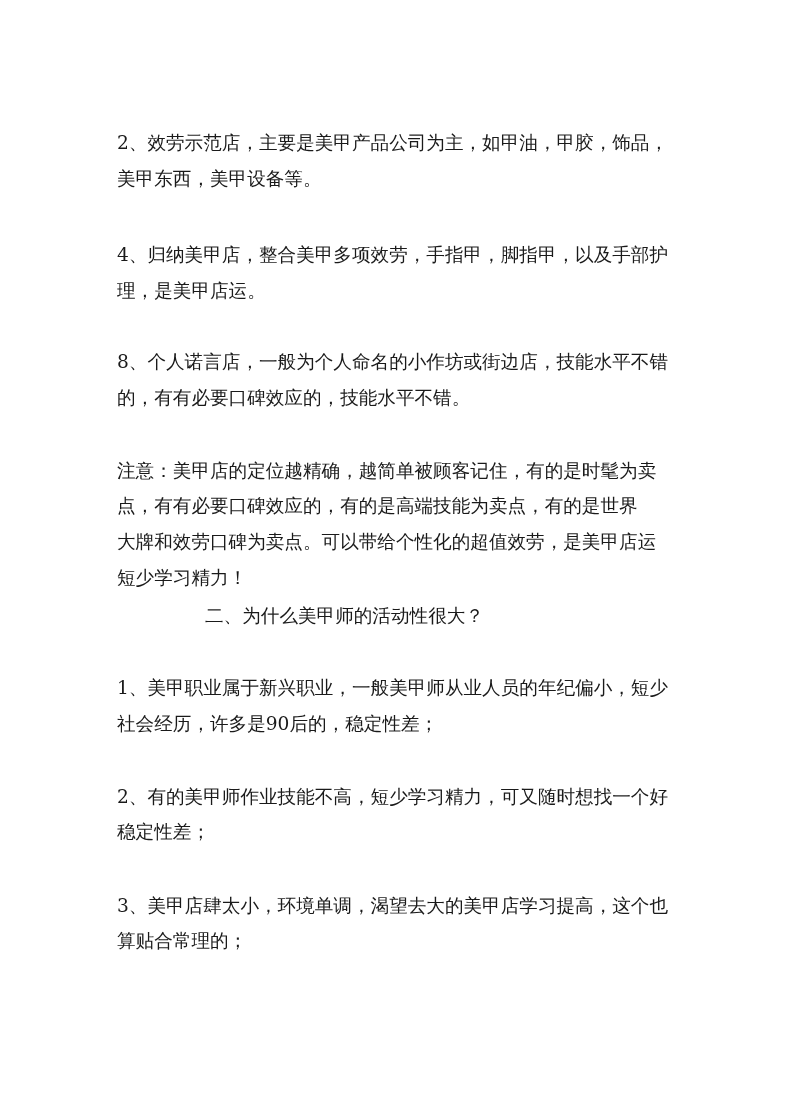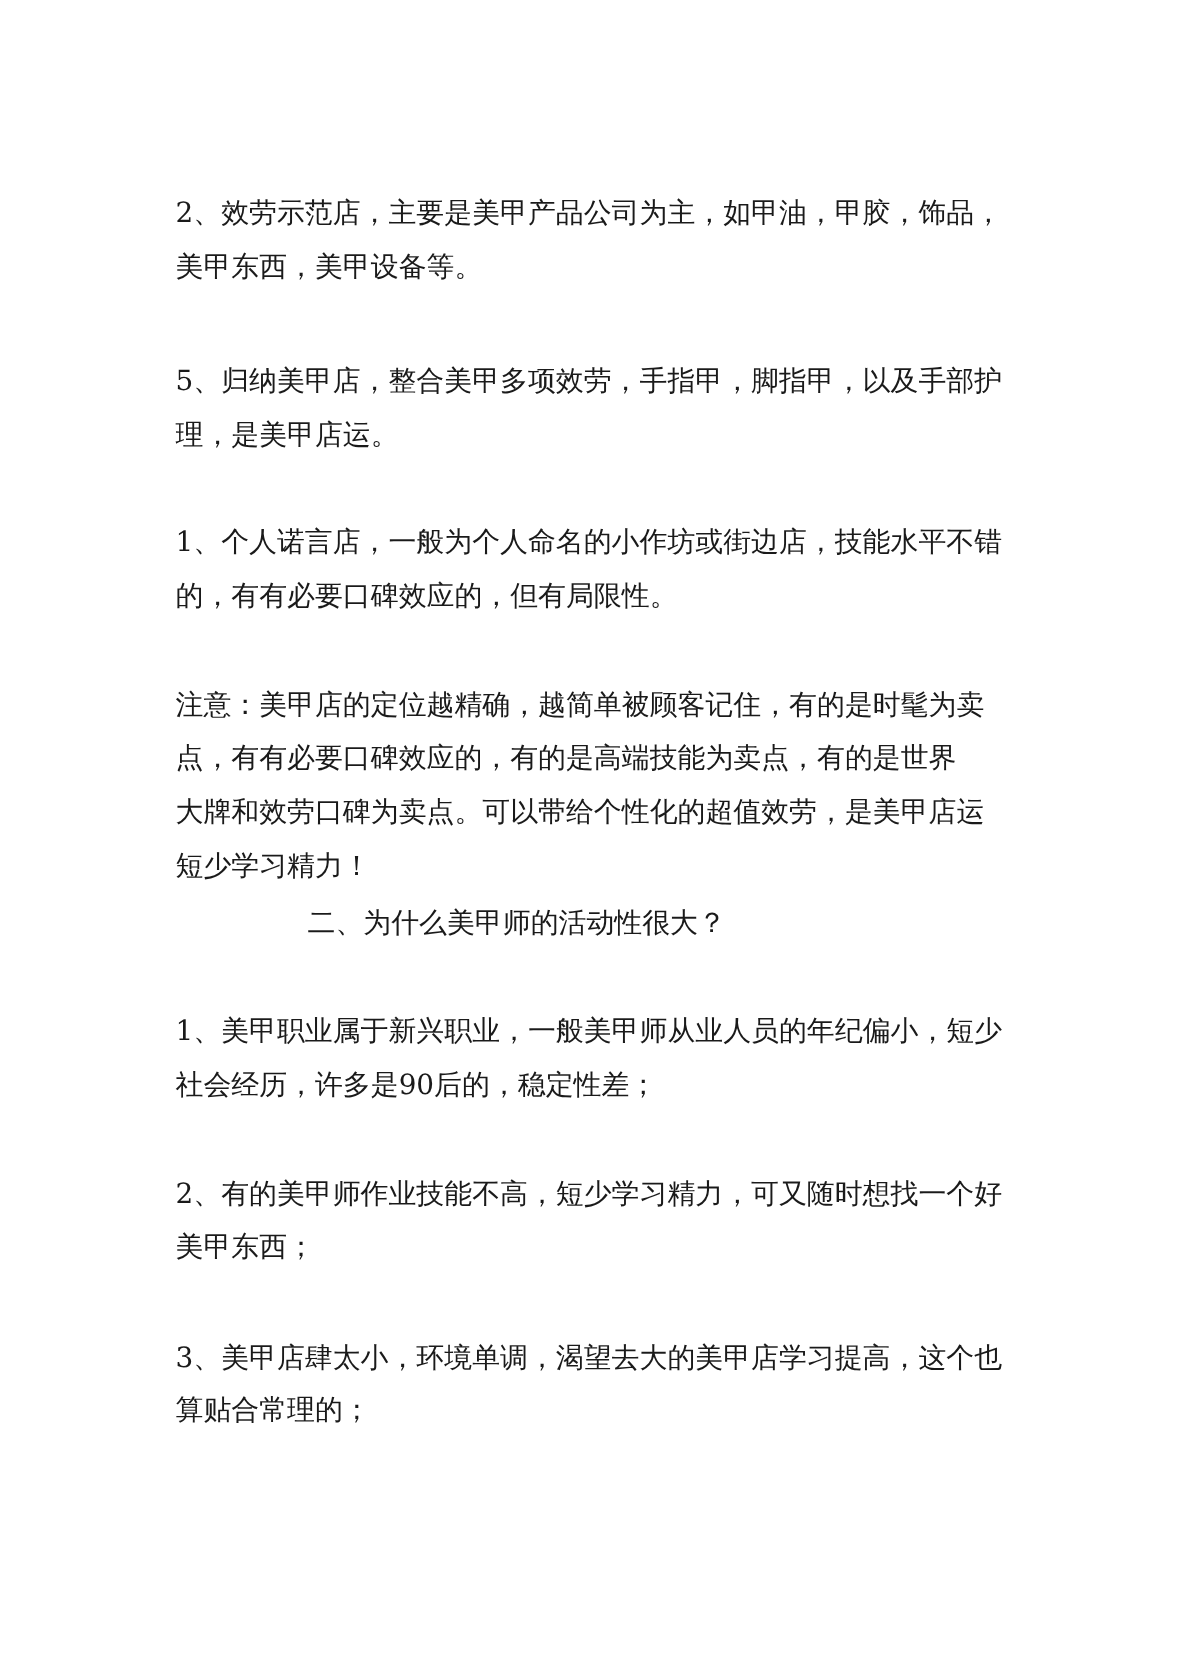--- a/index.html
+++ b/index.html
@@ -40,48 +40,48 @@
 <body>
 
 <div class="page">
 
   <div>
     <div class="line" style="top:132px">2、效劳示范店，主要是美甲产品公司为主，如甲油，甲胶，饰品，</div>
     <div class="line" style="top:168px">美甲东西，美甲设备等。</div>
   </div>
 
   <div>
-    <div class="line" style="top:244px">5、归纳美甲店，整合美甲多项效劳，手指甲，脚指甲，以及手部护</div>
+    <div class="line" style="top:244px">4、归纳美甲店，整合美甲多项效劳，手指甲，脚指甲，以及手部护</div>
     <div class="line" style="top:280px">理，是美甲店运。</div>
   </div>
 
   <div>
-    <div class="line" style="top:351px">1、个人诺言店，一般为个人命名的小作坊或街边店，技能水平不错</div>
-    <div class="line" style="top:387px">的，有有必要口碑效应的，但有局限性。</div>
+    <div class="line" style="top:351px">8、个人诺言店，一般为个人命名的小作坊或街边店，技能水平不错</div>
+    <div class="line" style="top:387px">的，有有必要口碑效应的，技能水平不错。</div>
   </div>
 
   <div>
     <div class="line" style="top:460px">注意：美甲店的定位越精确，越简单被顾客记住，有的是时髦为卖</div>
     <div class="line" style="top:495px">点，有有必要口碑效应的，有的是高端技能为卖点，有的是世界</div>
     <div class="line" style="top:531px">大牌和效劳口碑为卖点。可以带给个性化的超值效劳，是美甲店运</div>
     <div class="line" style="top:567px">短少学习精力！</div>
   </div>
 
   <div>
     <div class="line heading" style="top:605px">二、为什么美甲师的活动性很大？</div>
   </div>
 
   <div>
     <div class="line" style="top:677px">1、美甲职业属于新兴职业，一般美甲师从业人员的年纪偏小，短少</div>
     <div class="line" style="top:713px">社会经历，许多是90后的，稳定性差；</div>
   </div>
 
   <div>
     <div class="line" style="top:786px">2、有的美甲师作业技能不高，短少学习精力，可又随时想找一个好</div>
-    <div class="line" style="top:821px">美甲东西；</div>
+    <div class="line" style="top:821px">稳定性差；</div>
   </div>
 
   <div>
     <div class="line" style="top:895px">3、美甲店肆太小，环境单调，渴望去大的美甲店学习提高，这个也</div>
     <div class="line" style="top:930px">算贴合常理的；</div>
   </div>
 
 </div>
 
 </body></html>

